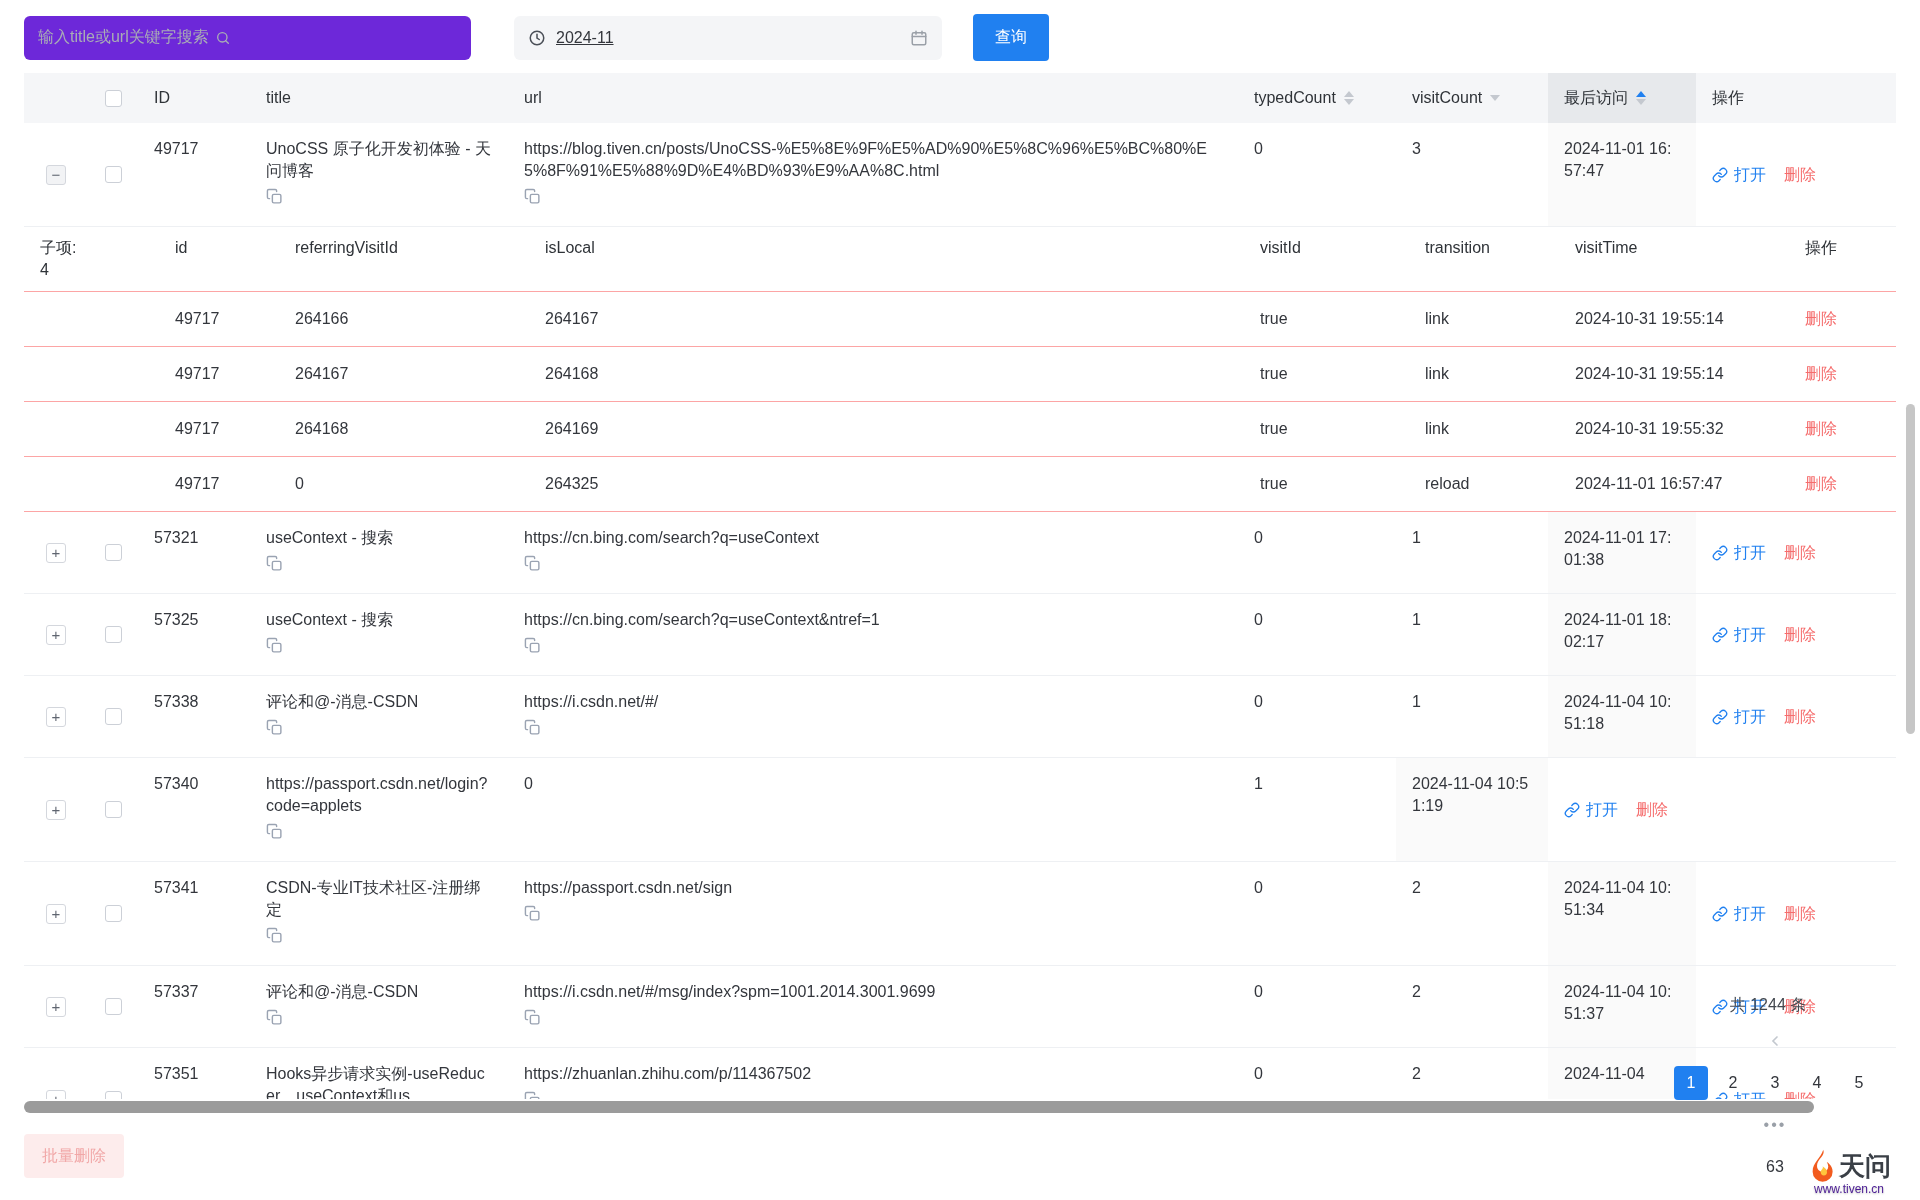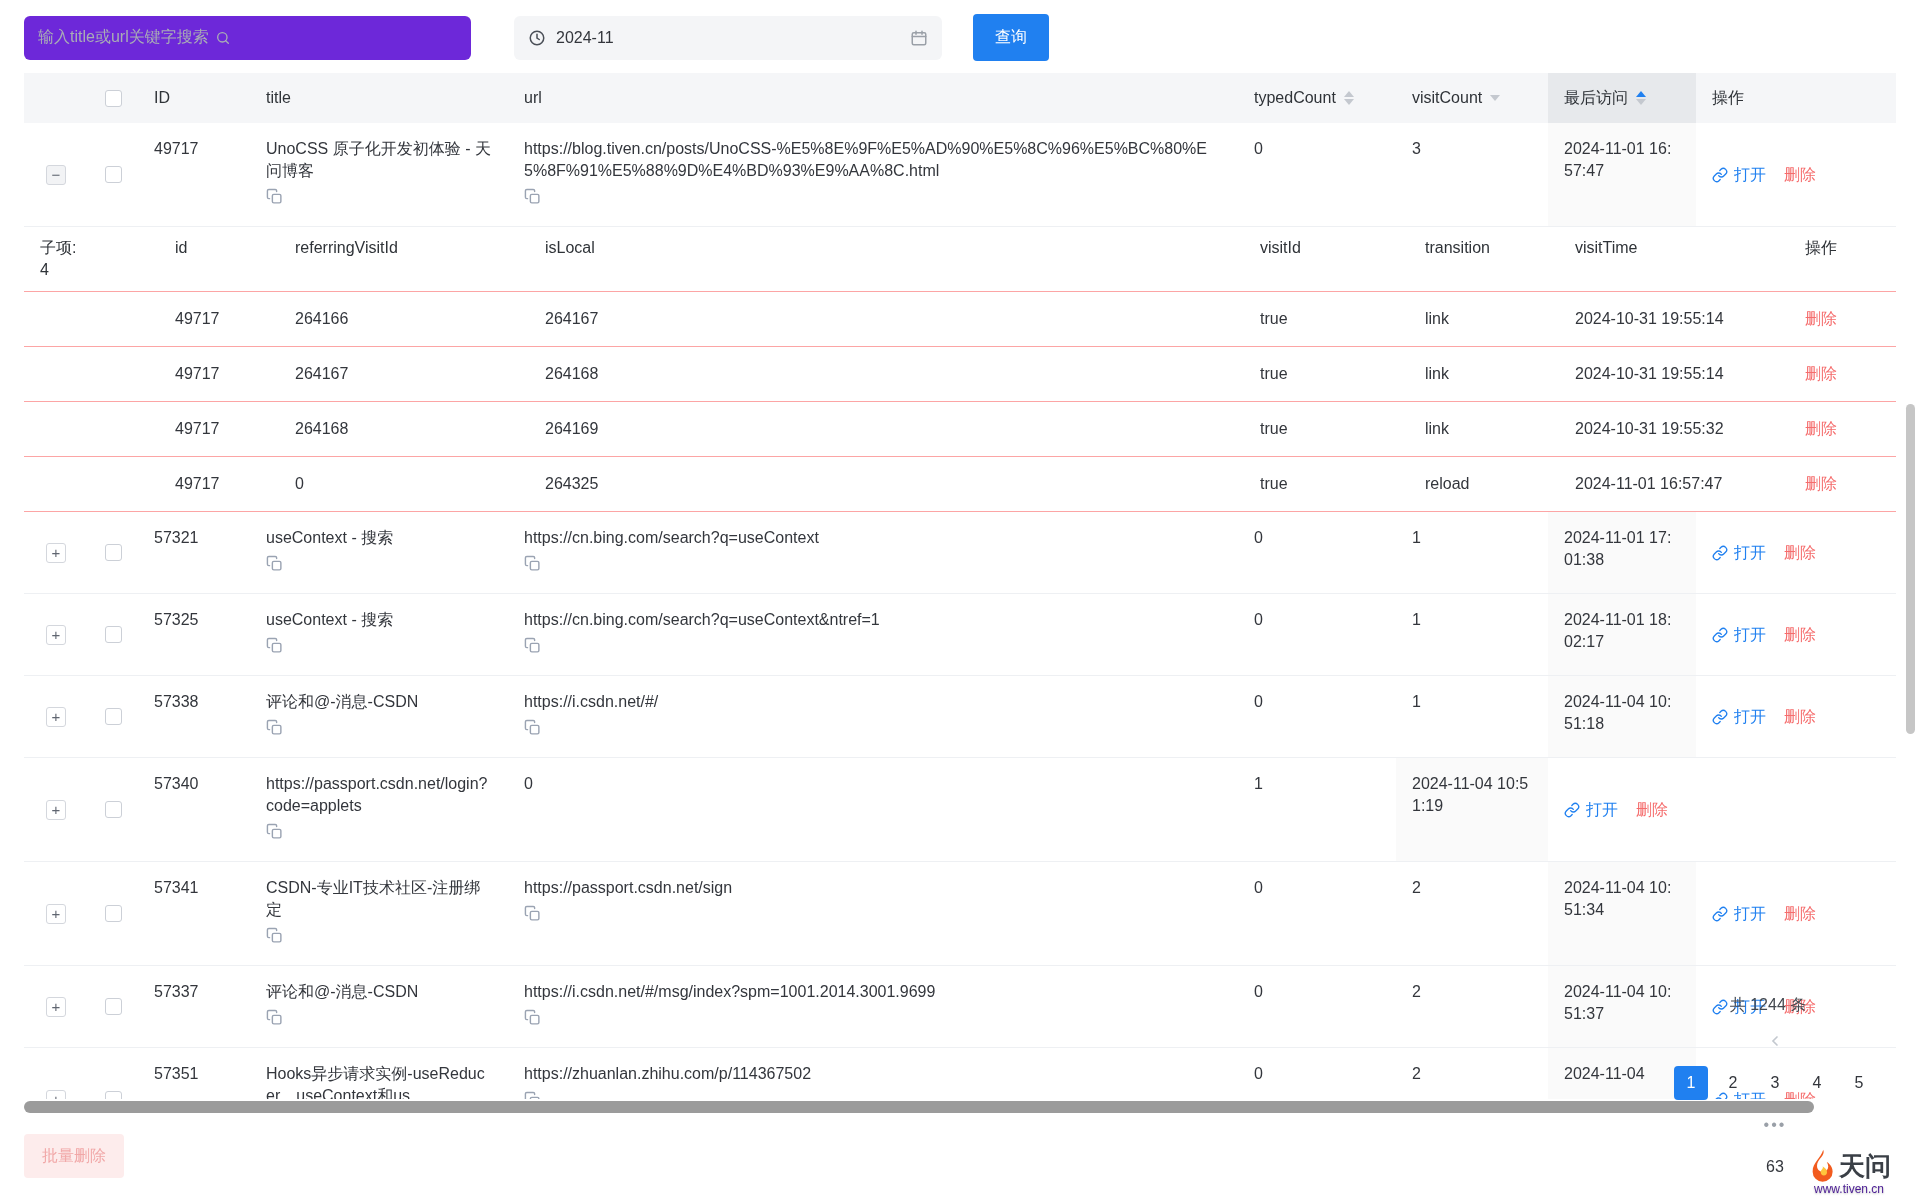--- a/index.html
+++ b/index.html
@@ -15,21 +15,21 @@
   
   .toolbar { display: flex; align-items: center; padding: 14px 24px 12px; }
   .search-box {
     width: 447px; height: 44px; background: #6d28d9; border-radius: 6px;
     display: flex; align-items: center; padding: 0 14px; gap: 6px; cursor: text;
   }
   .placeholder { color: #a9adb5; font-size: 16px; }
   .date-box {
     width: 428px; height: 44px; background: #f4f5f7; border-radius: 6px;
     display: flex; align-items: center; padding: 0 14px; gap: 10px;
-    font-size: 16px; color: #33363c; margin-left: 43px; cursor: pointer;
+    font-size: 16px; color: #33363c; margin-left: 43px; cursor: pointer; text-decoration: underline;
   }
   .date-box .spacer { flex: 1; }
   .query-btn {
     height: 47px; padding: 12px 22px; margin-left: 31px;
     background: #2080f0; color: #fff; border: none; border-radius: 4px;
     font-size: 16px; cursor: pointer;
   }
   .icon svg { display: block; }
 
   

